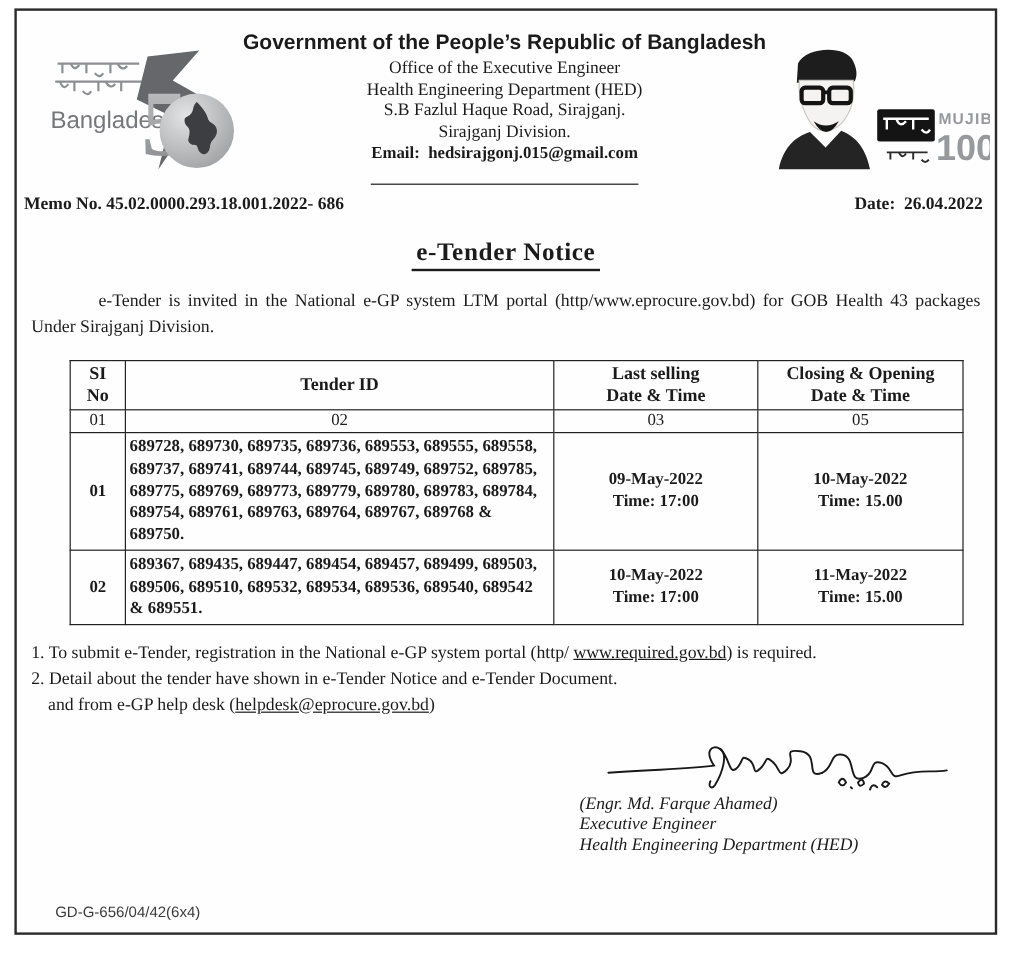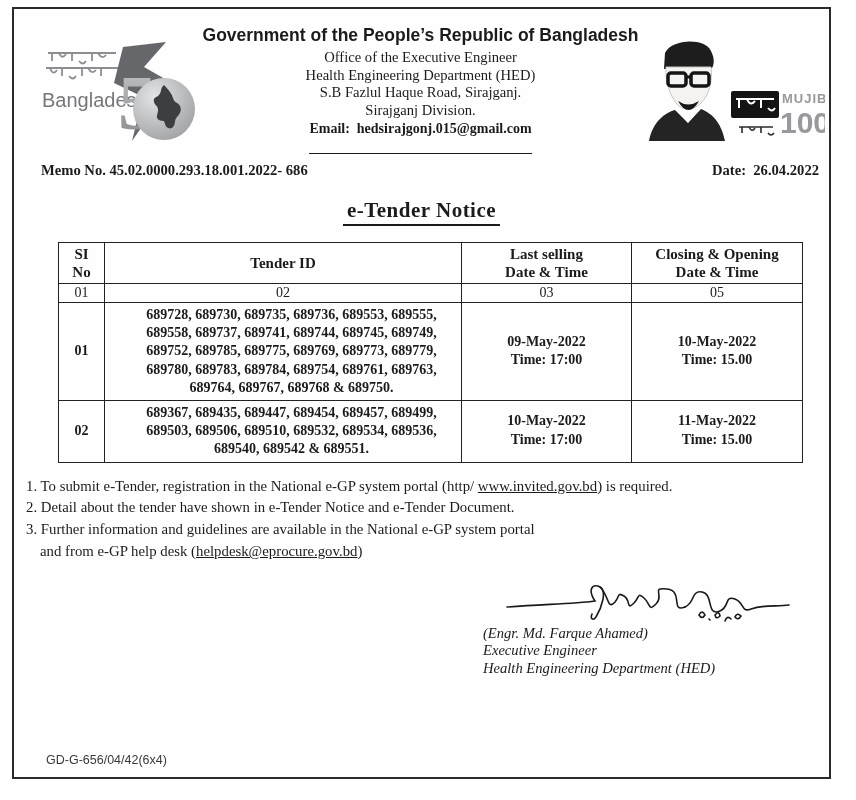--- a/index.html
+++ b/index.html
@@ -14,40 +14,40 @@
   .logo-right { flex:0 0 182px; margin-top:16px; }
   .head-center { flex:1 1 auto; text-align:center; padding-top:6px; }
   .govt-title { font-family:"Liberation Sans", sans-serif; font-weight:bold; font-size:17.5px; margin-bottom:3px; }
   .office-line { font-size:14.6px; line-height:1.2; }
   .email-line { font-size:14px; font-weight:bold; margin-top:1px; display:inline-block;
                 border-bottom:1.5px solid #1b1b1b; padding-bottom:16px; white-space:pre; }
   .email-line a { color:#1b1b1b; text-decoration:none; }
 
   
   .memo-row { display:flex; justify-content:space-between; font-weight:bold; font-size:14.6px;
-              padding:8px 10px 0 27px; white-space:pre; }
+              padding:8px 10px 0 6px; white-space:pre; }
 
   
   .title-wrap { text-align:center; margin-top:19px; }
   .notice-title { display:inline-block; font-size:21px; font-weight:bold; letter-spacing:0.5px;
                   border-bottom:2.5px solid #1b1b1b; padding:0 4px 1px 4px; }
 
   
   .para { font-size:14.8px; line-height:1.5; text-align:justify; margin:14px 12px 0 12px; }
   .indent { text-indent:56px; }
 
   
   table.tender { border-collapse:collapse; margin:16px 0 0 44px; width:744px; table-layout:fixed; }
   table.tender th, table.tender td { border:1.5px solid #222; font-size:14px; }
   table.tender th { font-size:15px; font-weight:bold; text-align:center; padding:2px 4px; line-height:1.2; }
   .col-sl { width:46px; } .col-id { width:357px; } .col-sell { width:170px; } .col-close { width:171px; }
   .pre { white-space:pre-line; }
   td.numcell { text-align:center; font-size:13.8px; padding:1px 2px; font-weight:normal; }
   td.slcell { text-align:center; font-weight:bold; vertical-align:middle; }
-  td.idcell { font-weight:bold; font-size:13.6px; line-height:1.3; padding:3px 6px 3px 23px; vertical-align:middle; text-align:center; }
+  td.idcell { font-weight:bold; font-size:13.6px; line-height:1.3; padding:3px 6px 3px 3px; vertical-align:middle; text-align:left; }
   td.datecell { font-weight:bold; font-size:14.6px; text-align:center; vertical-align:middle; line-height:1.35; }
   tr.row1 td { height:88px; }
   tr.row2 td { height:54px; }
 
   
   .notes { font-size:14.8px; line-height:1.28; margin:14px 12px 0 12px; }
   .notes .line { margin-top:3px; }
   .notes .cont { padding-left:14px; }
   .doclink { color:#1b1b1b; text-decoration:underline; }
 
@@ -142,20 +142,21 @@
 
     <div class="memo-row">
       <span>Memo No. 45.02.0000.293.18.001.2022- 686</span>
       <span>Date:  26.04.2022</span>
     </div>
 
     <div class="title-wrap">
       <span class="notice-title">e-Tender Notice</span>
     </div>
 
+    <p class="para indent">e-Tender is invited in the National e-GP system LTM portal (http/www.eprocure.gov.bd) for GOB Health 43 packages Under Sirajganj Division.</p>
 
     <table class="tender">
       <colgroup>
         <col class="col-sl">
           <col class="col-id">
           <col class="col-sell">
           <col class="col-close">
       </colgroup>
       <tbody>
           <tr>
@@ -187,23 +188,22 @@
         <td class="datecell pre">10-May-2022
 Time: 17:00</td>
         <td class="datecell pre">11-May-2022
 Time: 15.00</td>
       </tr>
     </tbody>
       </table>
 
 
     <div class="notes">
-      <div class="line"><span>1. To submit e-Tender, registration in the National e-GP system portal (http/ </span><a href="#" class="doclink">www.invited.gov.bd</a><span>) is required.</span></div>
+      <div class="line"><span>1. To submit e-Tender, registration in the National e-GP system portal (http/ </span><a href="#" class="doclink">www.required.gov.bd</a><span>) is required.</span></div>
       <div class="line">2. Detail about the tender have shown in e-Tender Notice and e-Tender Document.</div>
-      <div class="line">3. Further information and guidelines are available in the National e-GP system portal</div>
       <div class="line cont"><span>and from e-GP help desk (</span><a href="#" class="doclink">helpdesk@eprocure.gov.bd</a><span>)</span></div>
     </div>
 
     <div class="sig-block">
       <svg class="sig-scribble" width="290" height="52" viewBox="0 0 290 52">
         <g stroke="#191919" stroke-width="1.6" fill="none" stroke-linecap="round">
           <path d="M4 30 C45 27 70 27 92 24 C84 12 90 6 97 10 C104 14 99 30 93 40 C90 44 87 42 89 37"></path>
           <path d="M97 10 C106 18 104 34 112 25 C117 19 114 15 121 19 C128 23 123 34 131 26 C137 20 134 15 141 21 C148 27 145 35 153 27 C162 18 147 10 164 12 C181 14 167 36 182 30"></path>
           <path d="M182 30 C192 26 188 13 199 15 C211 17 203 40 217 34 C227 30 221 18 232 22 C242 26 238 36 248 32 C262 27 274 30 286 28"></path>
           <path d="M196 38 q3 -6 6 0 q-3 5 -6 0 M206 42 l1 1 M212 38 q4 -5 5 1 q-4 4 -5 -1 M222 44 q2 -6 6 -2 M232 40 q2 -5 6 -1 q-3 5 -6 1"></path>

